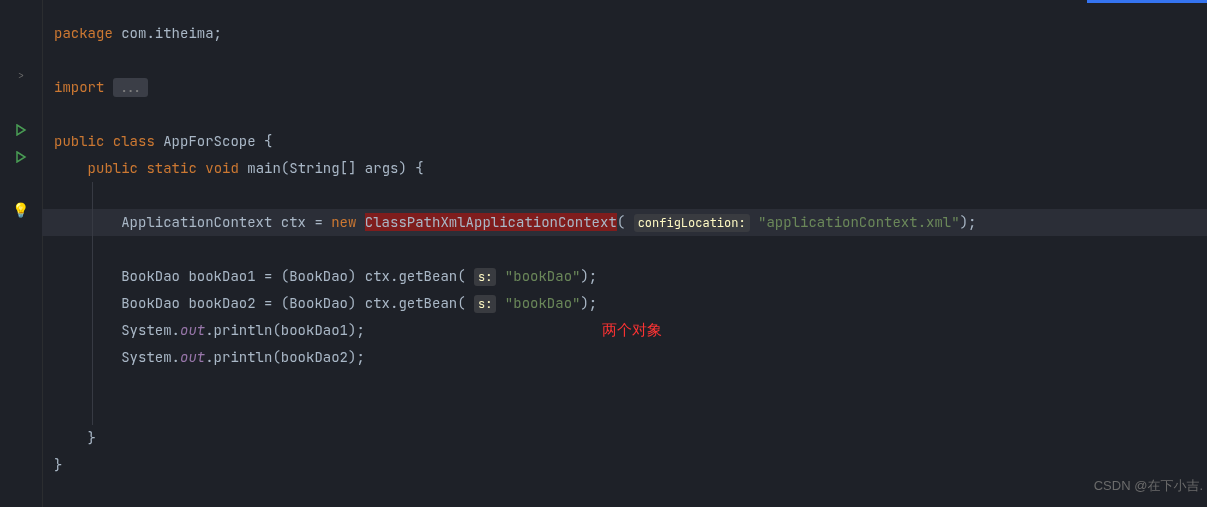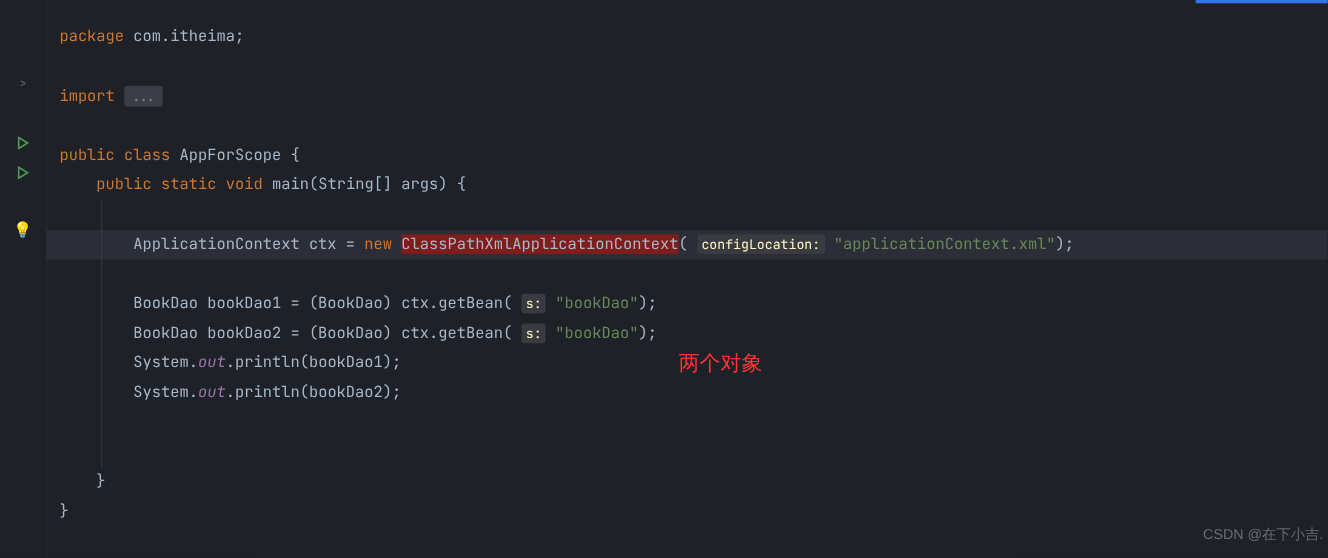--- a/index.html
+++ b/index.html
@@ -79,23 +79,23 @@
     .folded-box {
       background: #3b3e47;
       color: #808080;
       padding: 1px 6px;
       border-radius: 3px;
       font-size: 13px;
     }
     .annotation-red {
       color: #ff3333;
       font-family: Liberation Serif, serif;
-      font-size: 19px;
+      font-size: 15px;
       position: absolute;
-      left: 575px;
+      left: 560px;
     }
     .indent-guide {
       position: absolute;
       width: 1px;
       background: #373a43;
       top: 0;
       bottom: 0;
     }
     .watermark {
       position: absolute;

